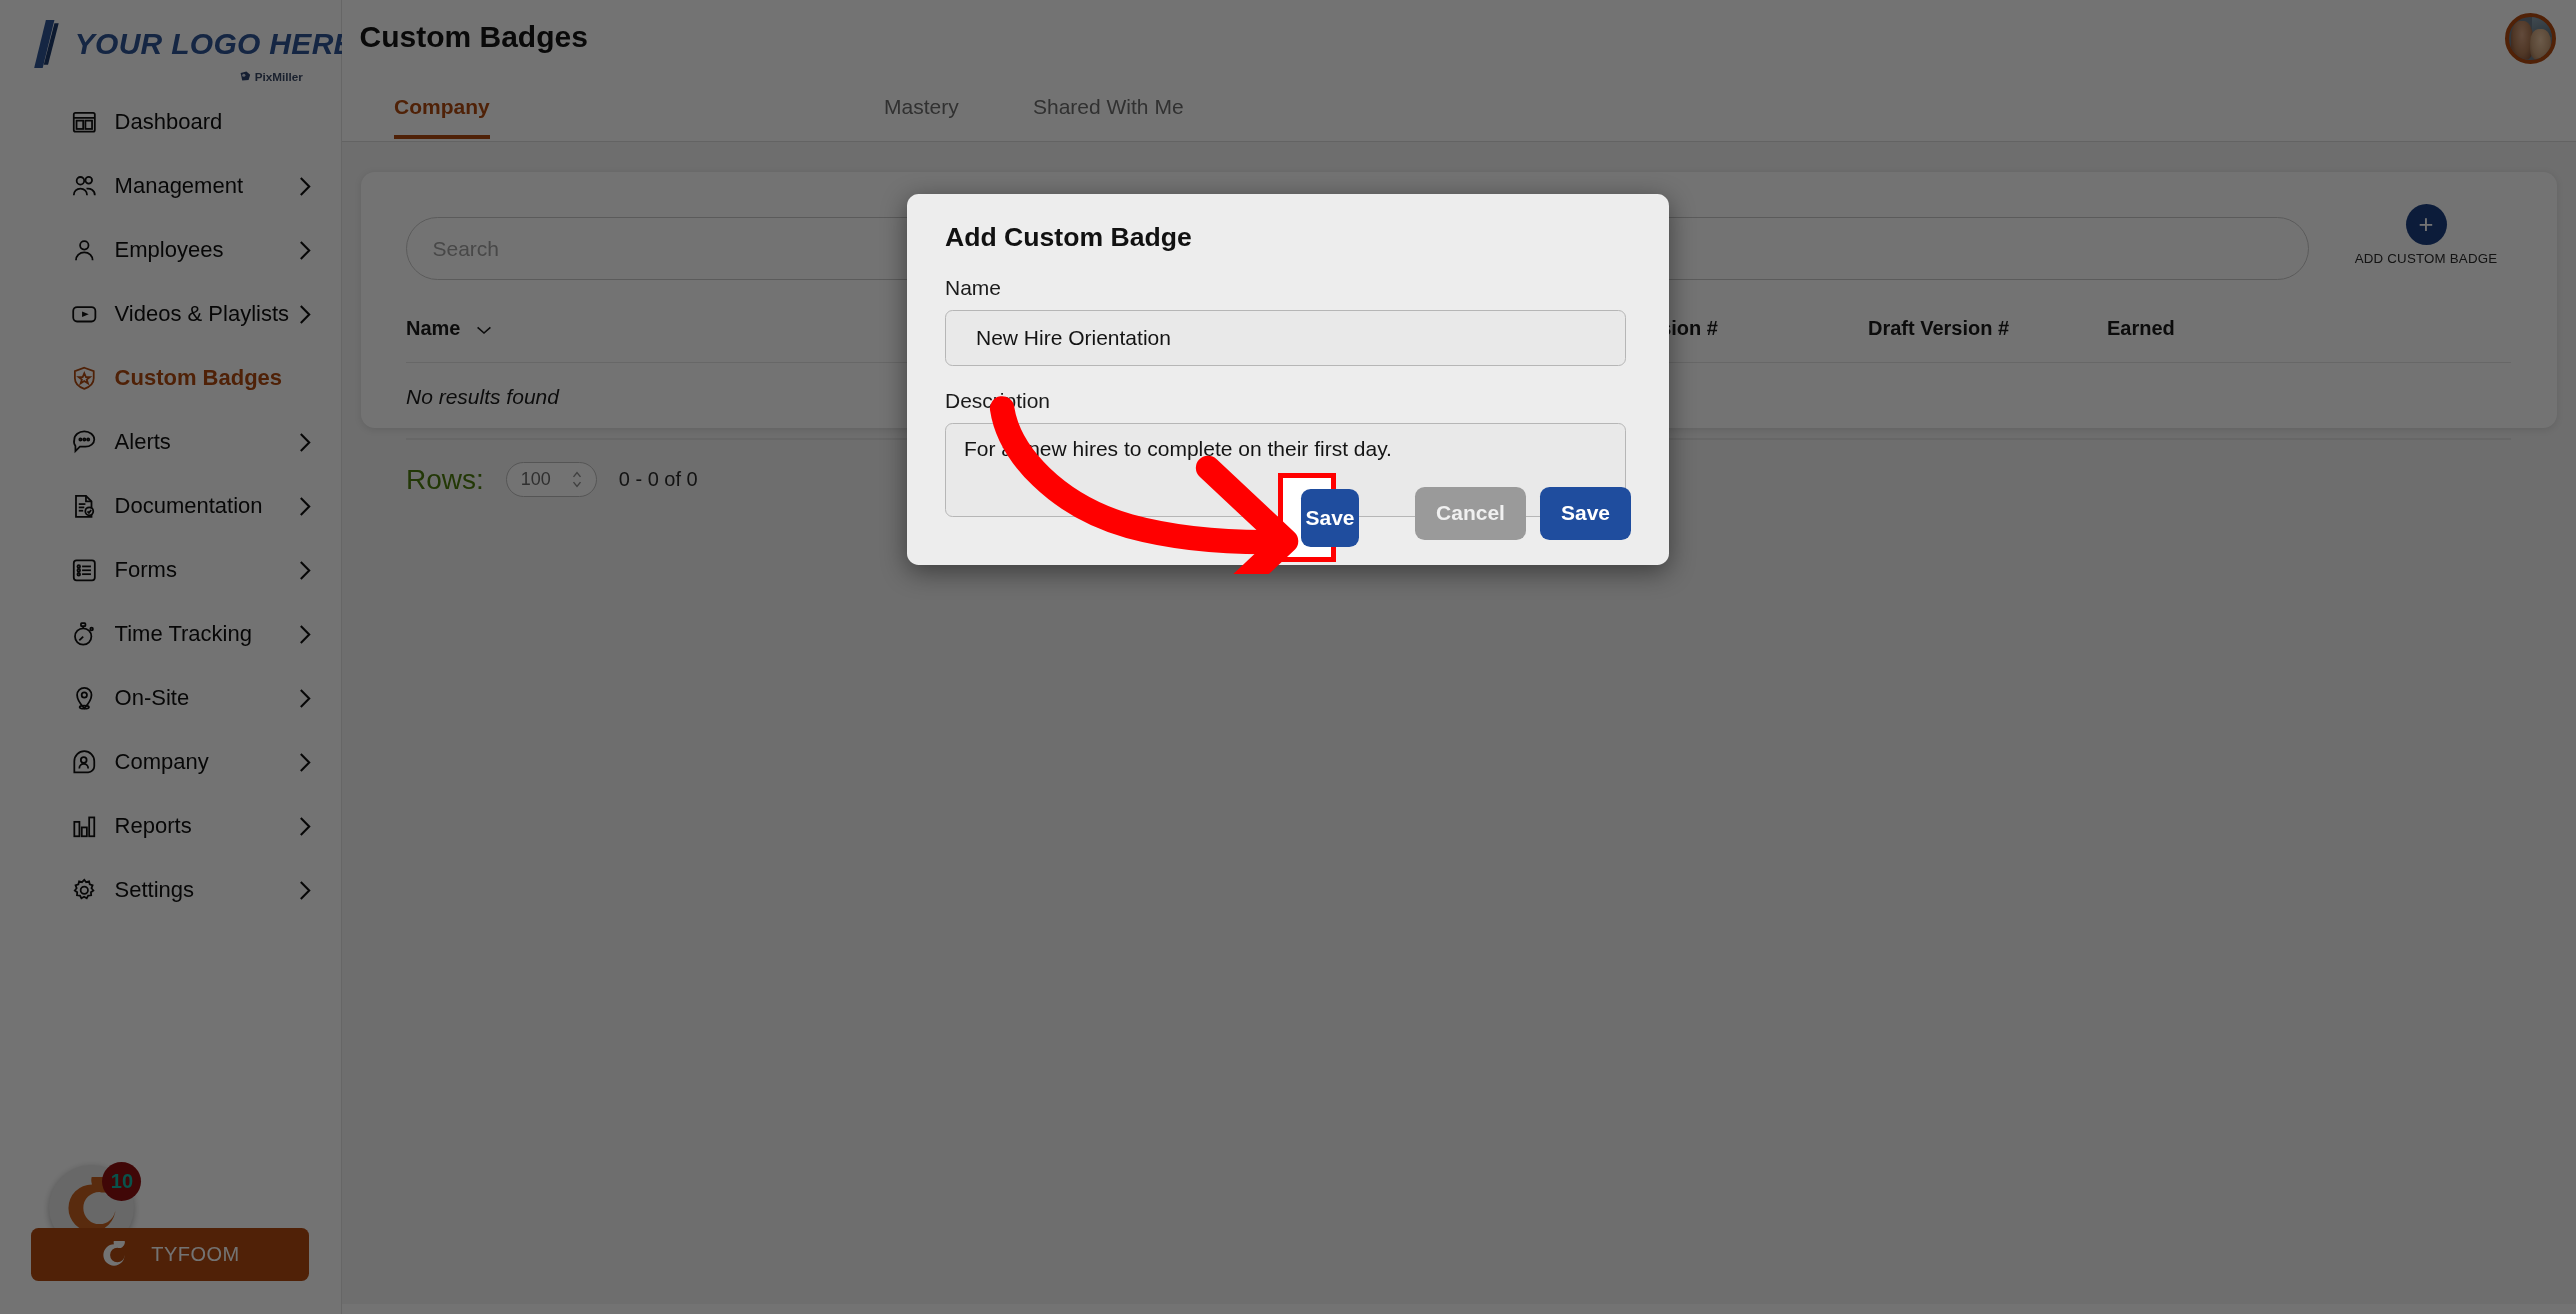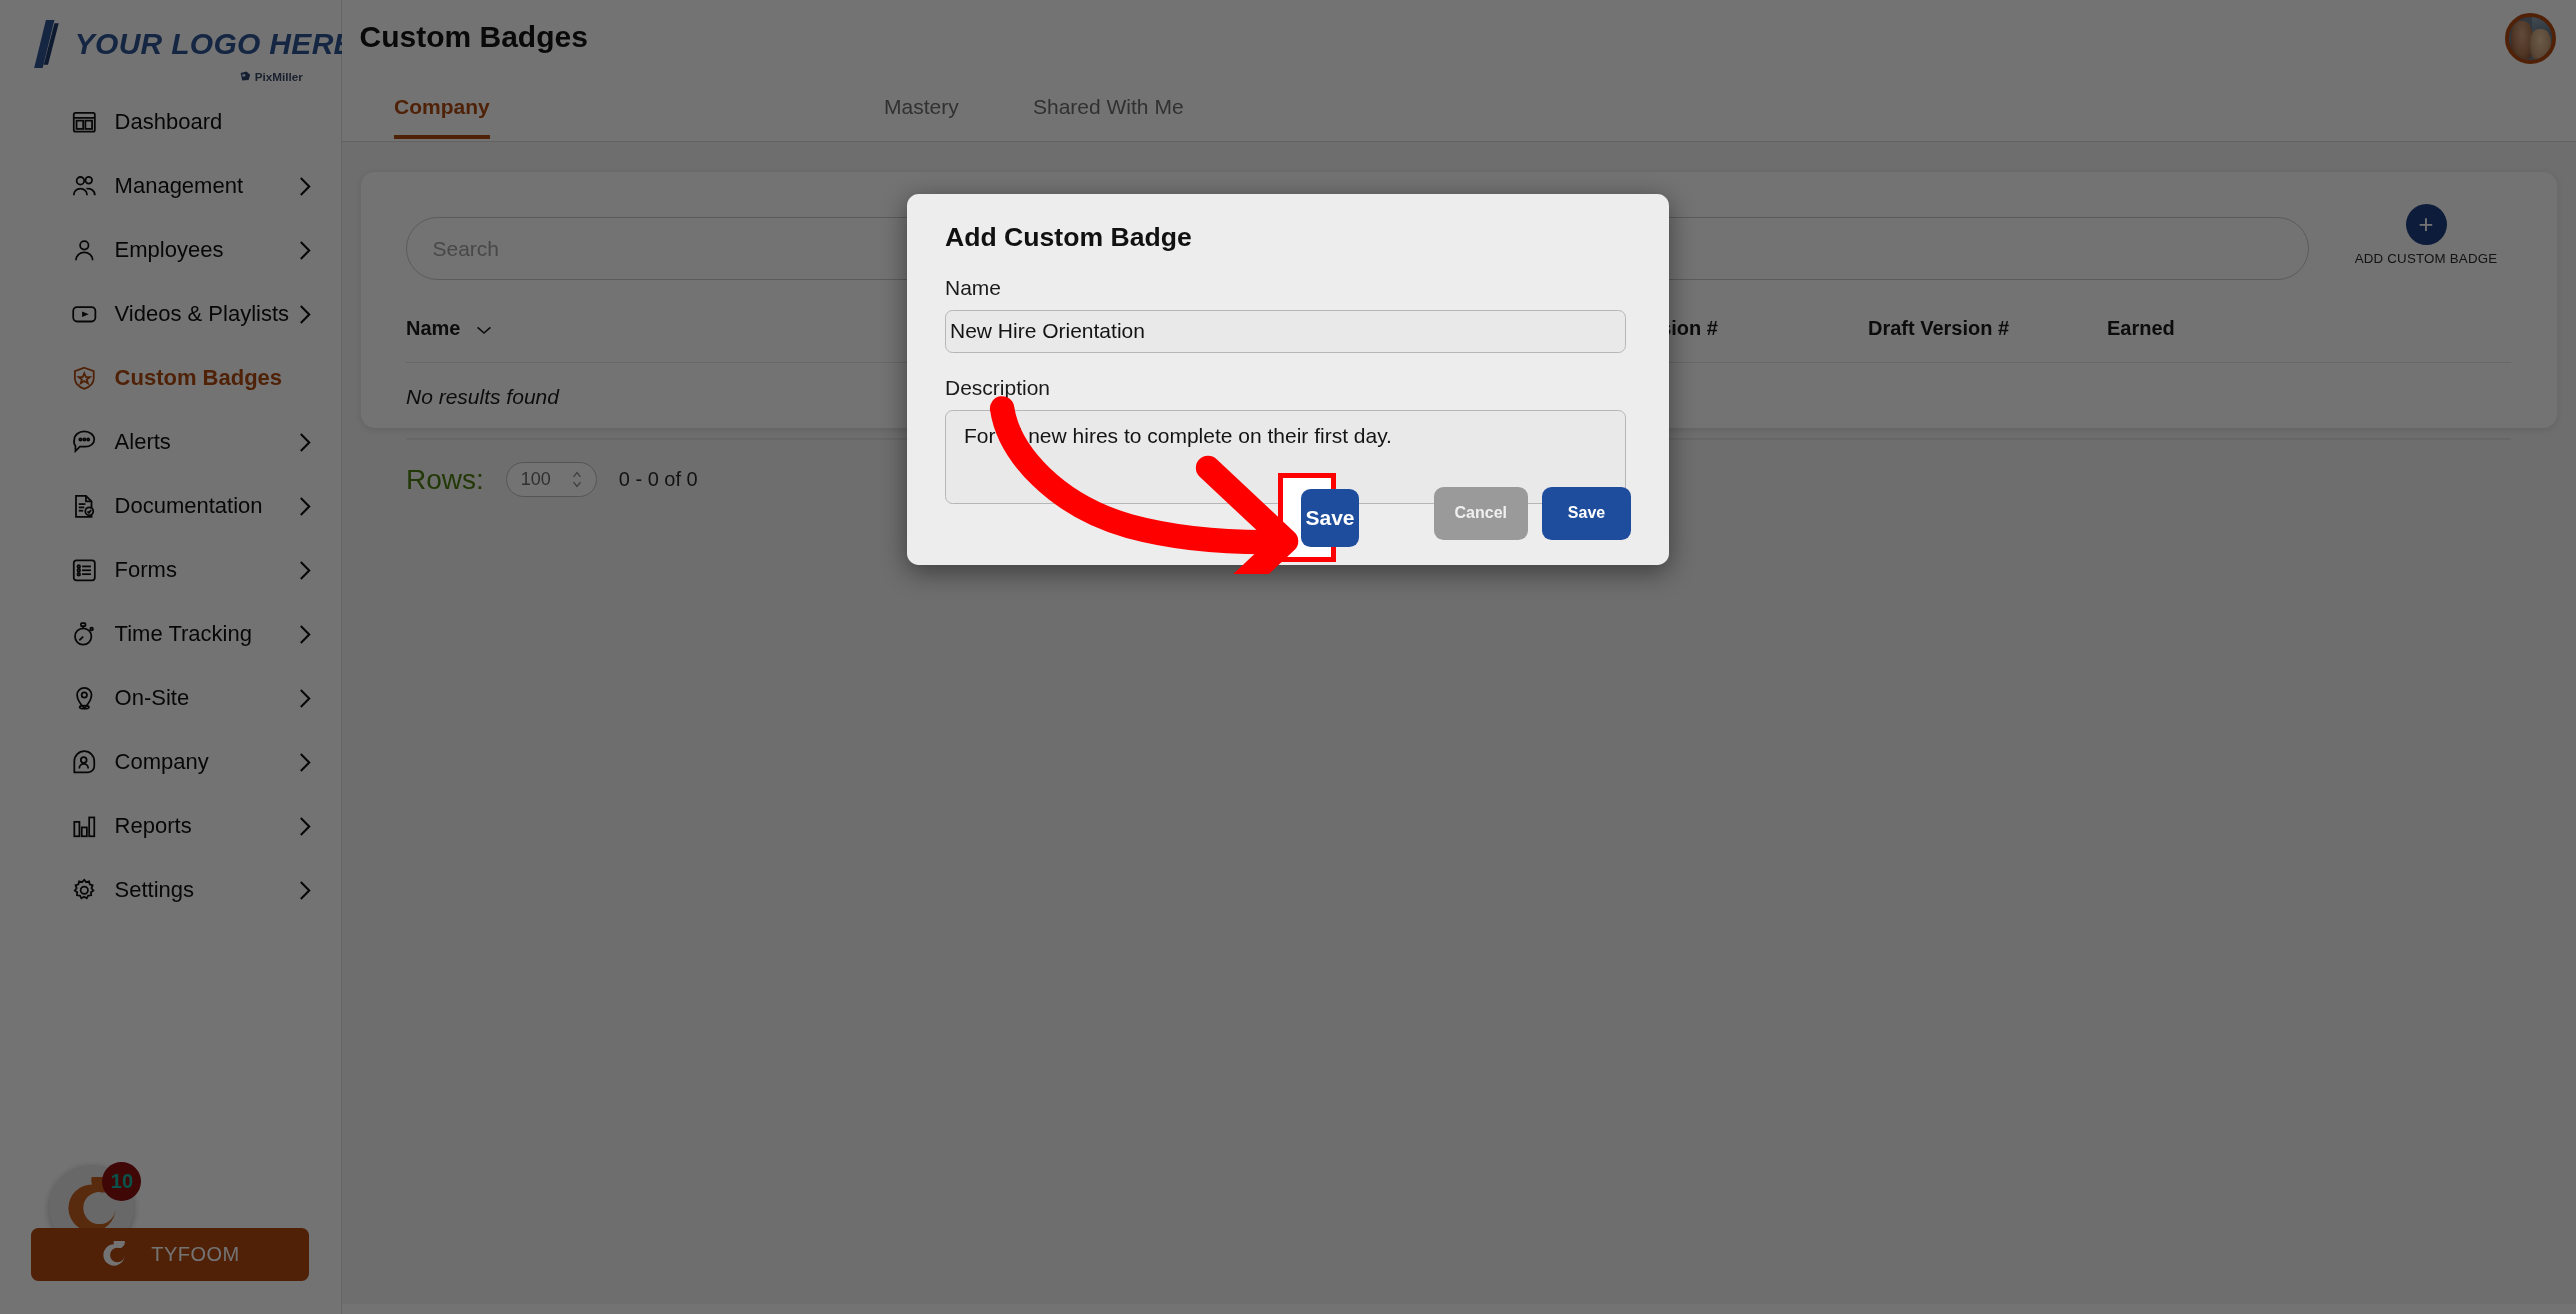--- a/index.html
+++ b/index.html
@@ -202,42 +202,42 @@
     position:absolute; left:907px; top:194px;
     width:762px; height:371px;
     background:#ededed; border-radius:11.7px;
     box-shadow:0 6.4px 25.5px rgba(0,0,0,.45);
     z-index:60;
     padding:28px 38px;
   }
   .modal-title { font-size:26.6px; font-weight:bold; color:#111111; }
   .field-label { font-size:21px; color:#1b1b1b; margin-top:23.4px; }
   .text-input {
-    margin-top:9.6px; width:681px; height:43px;
+    margin-top:9.6px; width:681px; height:56px;
     border:1.6px solid #b6b6b6; border-radius:7.4px;
-    background:#e9e9e9; padding:0 4px;
+    background:#e9e9e9; padding:0 30px;
     font-size:21px; color:#141414;
     font-family:"Liberation Sans", sans-serif;
     outline:none;
   }
   .text-area {
     margin-top:9.6px; width:681px; height:94px;
     border:1.6px solid #b6b6b6; border-radius:7.4px;
     background:#e9e9e9; padding:11.7px 18px;
     font-size:21px; color:#141414; resize:none;
     font-family:"Liberation Sans", sans-serif;
     outline:none; line-height:1.25;
   }
   .modal-actions {
     position:absolute; right:38px; bottom:25.5px;
     display:flex; align-items:center; gap:14px;
   }
   .btn {
     height:53px; min-width:89px; border-radius:9.6px;
-    font-size:16px; font-weight:bold; cursor:pointer; border:none;
+    font-size:21px; font-weight:bold; cursor:pointer; border:none;
     display:flex; align-items:center; justify-content:center;
     padding:0 21px; font-family:"Liberation Sans", sans-serif;
   }
   .btn-cancel { background:#9a9a9a; color:#f0f0f0; }
   .btn-save   { background:#1f4d9e; color:#ffffff; }
 
   
   .save-highlight {
     position:absolute; left:1278px; top:473px;
     width:58px; height:89px;

